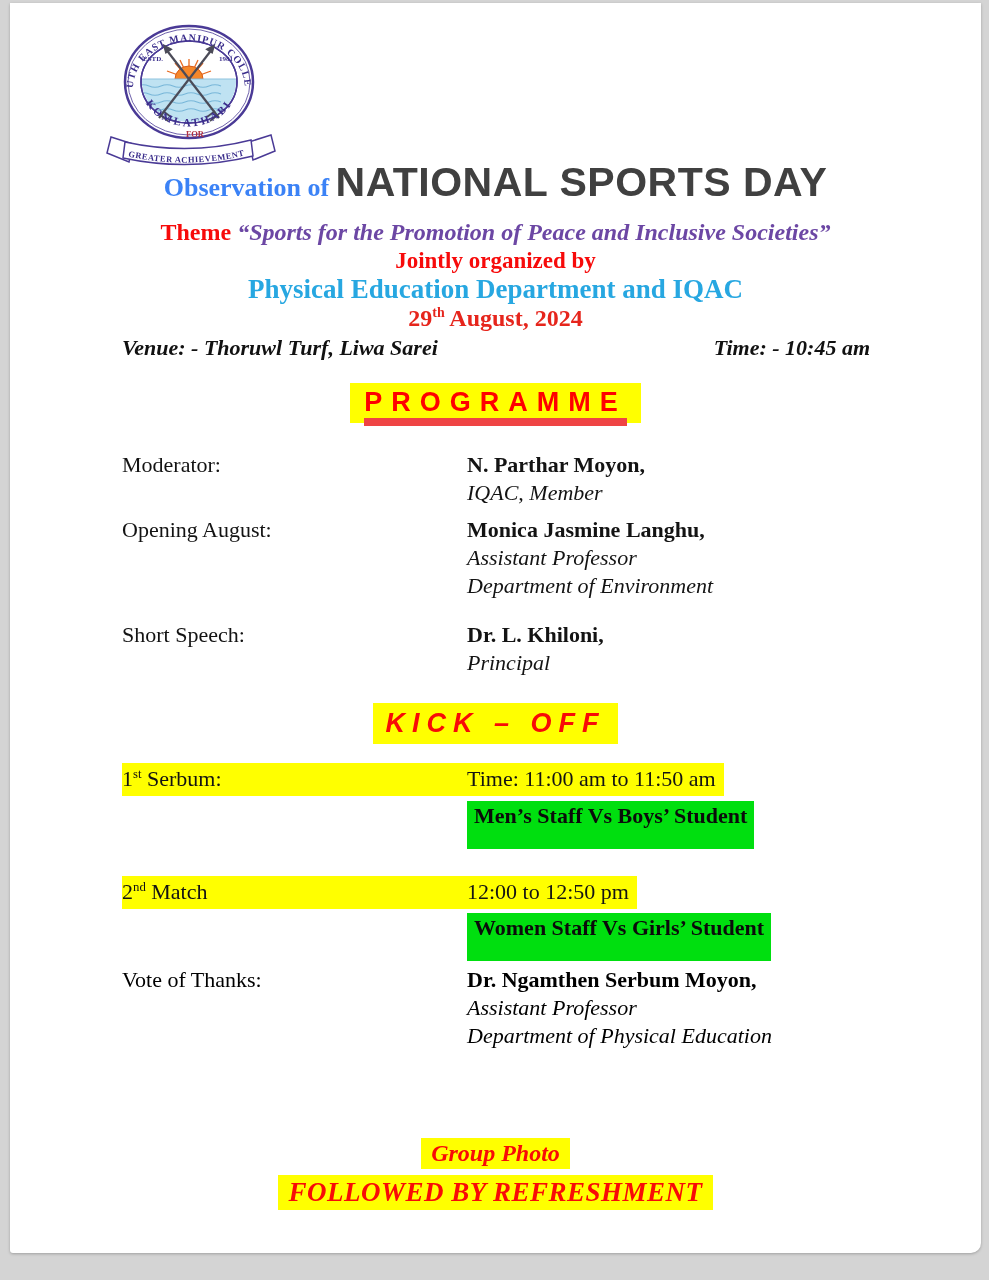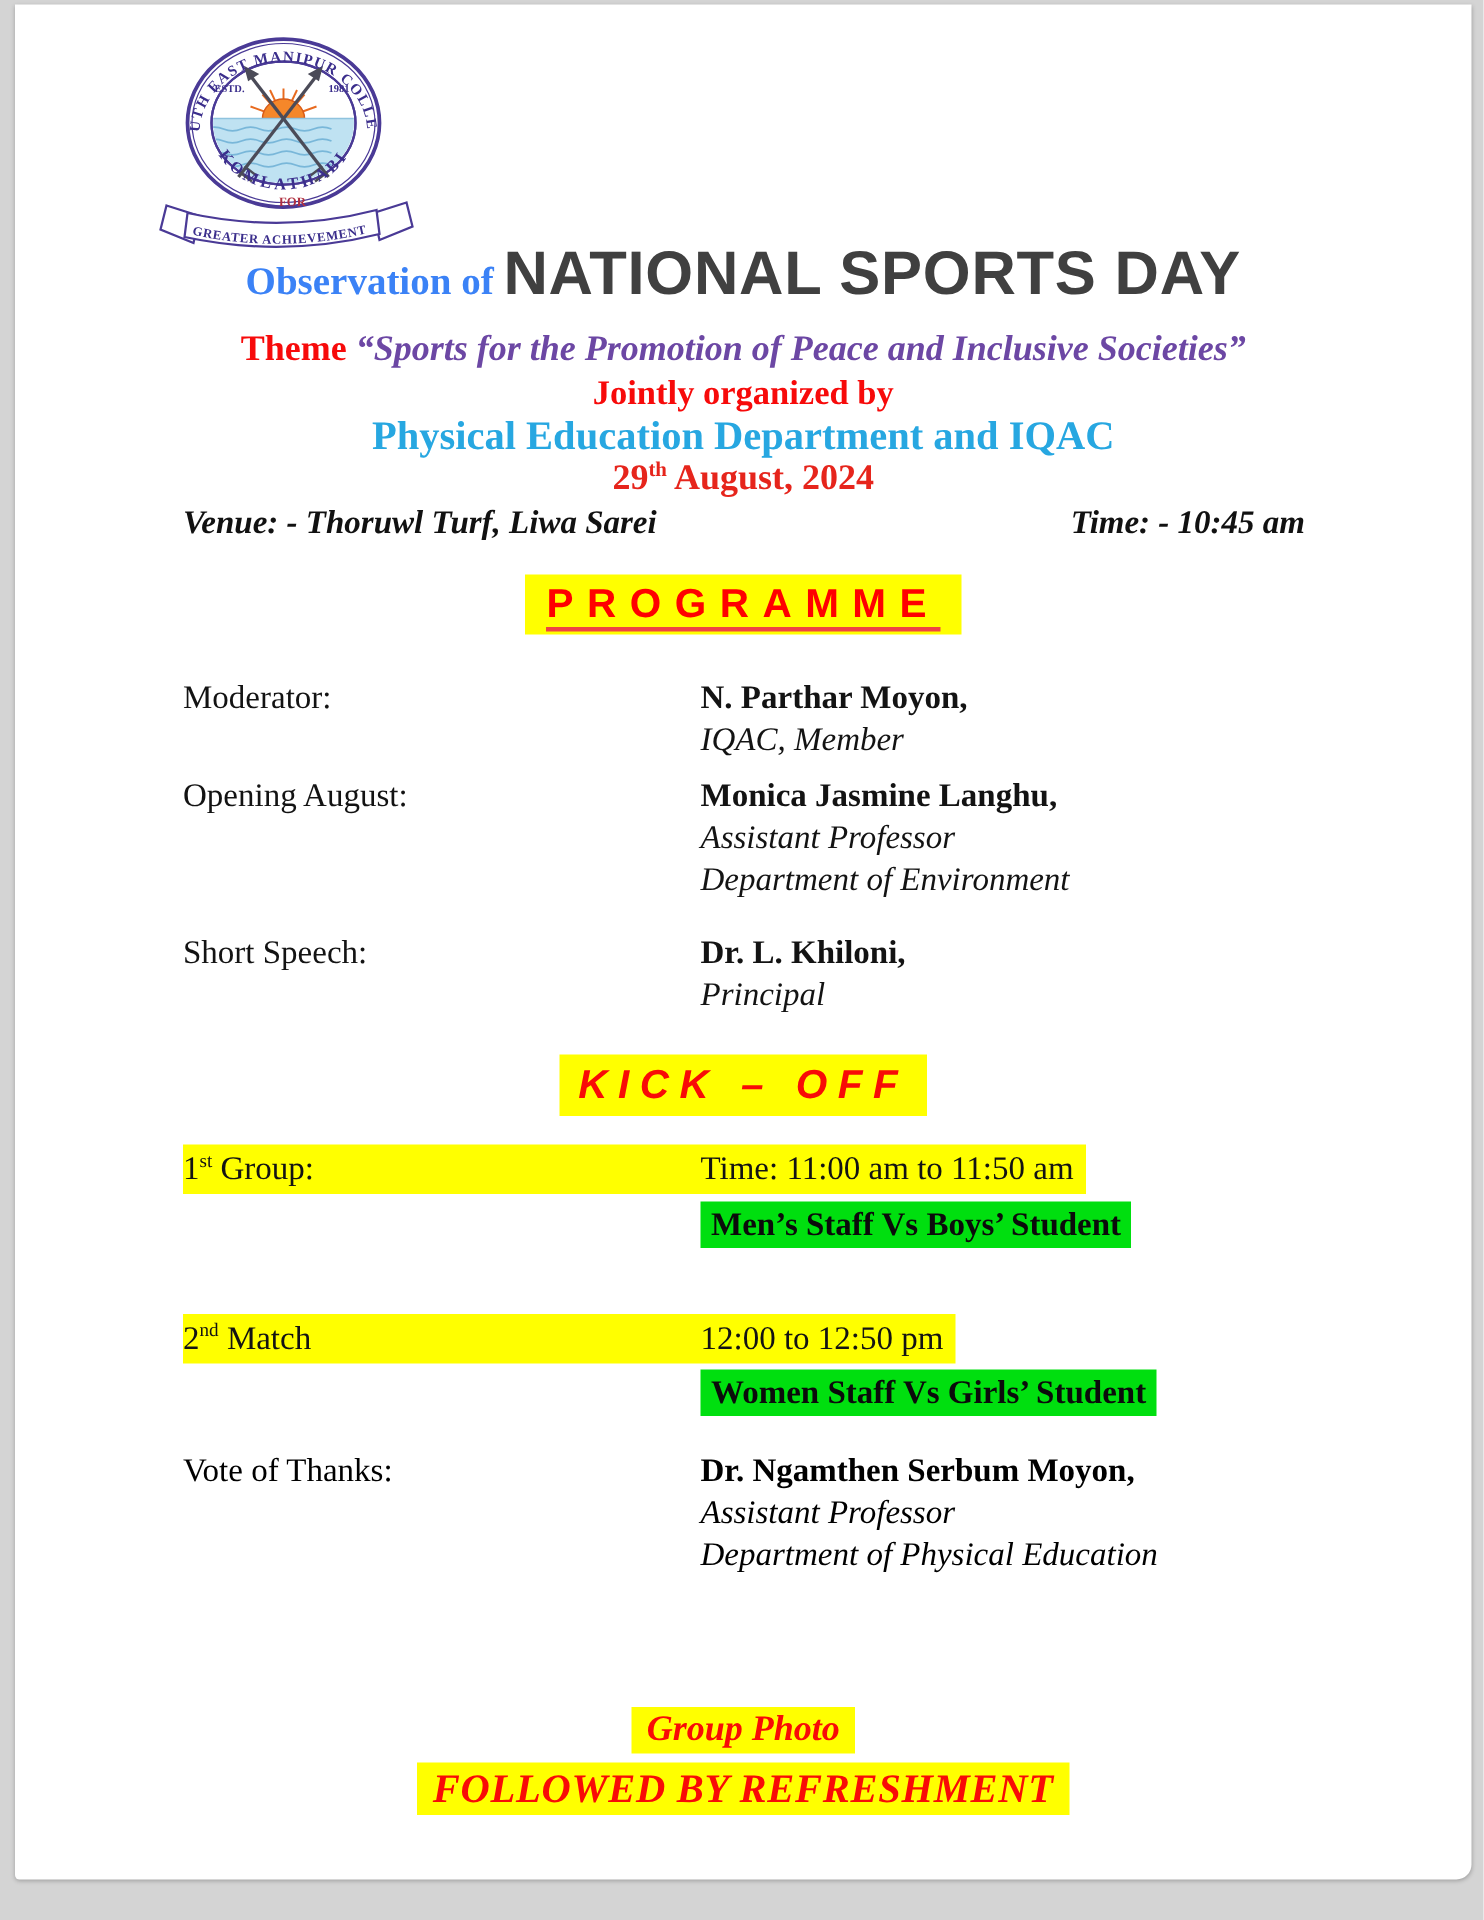--- a/index.html
+++ b/index.html
@@ -40,21 +40,21 @@
     font-size: 22px; font-weight: bold; font-style: italic; color: #111;
   }
   
   .programme-row { position: absolute; top: 380px; left: 0; width: 100%; text-align: center; }
   .programme-hl {
     display: inline-block; background: #ffff00; padding: 4px 14px 5px 14px;
   }
   .programme-text {
     font-family: "Liberation Sans", sans-serif; font-weight: bold; font-size: 27px;
     color: #ff0000; letter-spacing: 9px;
-    border-bottom: 3px solid #ef4444; padding-bottom: 1px;
+    border-bottom: 8px solid #ef4444; padding-bottom: 1px;
   }
   
   .entries { position: absolute; top: 448px; left: 112px; width: 748px; color: #131313; }
   .entry { display: flex; }
   .entry-1 { margin-bottom: 9px; }
   .entry-2 { margin-bottom: 21px; }
   .entry-label { width: 345px; flex: 0 0 345px; font-size: 22px; line-height: 28px; }
   .entry-val { font-size: 22px; line-height: 28px; }
   .entry-name { font-weight: bold; }
   .entry-sub { font-style: italic; }
@@ -69,21 +69,21 @@
   .match-row { position: absolute; left: 112px; }
   .match-1 { top: 760px; }
   .match-2 { top: 873px; }
   .match-hl { display: flex; background: #ffff00; padding: 3px 8px 4px 0; width: fit-content; }
   .match-label { width: 345px; flex: 0 0 345px; font-size: 22px; line-height: 26px; color: #131313; }
   .match-time { font-size: 22px; line-height: 26px; color: #131313; white-space: nowrap; }
   .team-row { position: absolute; left: 457px; }
   .team-1 { top: 798px; }
   .team-2 { top: 910px; }
   .team-hl {
-    display: inline-block; background: #00df0f; padding: 2px 7px 3px 7px;
+    display: inline-block; background: #00df0f; padding: 2px 7px 20px 7px;
     font-size: 22px; font-weight: bold; color: #0b0b0b; white-space: nowrap;
   }
   
   .vote-block { position: absolute; top: 963px; left: 112px; width: 748px; }
   
   .footer-1 { position: absolute; top: 1135px; left: 0; width: 100%; text-align: center; }
   .footer-2 { position: absolute; top: 1172px; left: 0; width: 100%; text-align: center; }
   .footer-hl {
     display: inline-block; background: #ffff00; padding: 2px 10px 2px 10px;
     font-weight: bold; font-style: italic; color: #f80b07;
@@ -219,21 +219,21 @@
     </div>
   </div>
 
   <div class="kickoff-row">
     <span class="kickoff-hl">KICK – OFF</span>
   </div>
 
   <div class="match-row match-1">
     <div class="match-hl">
       <div class="match-label">
-        <span>1</span><sup>st</sup><span> Group:</span>
+        <span>1</span><sup>st</sup><span> Serbum:</span>
       </div>
       <div class="match-time">Time: 11:00 am to 11:50 am</div>
     </div>
   </div>
   <div class="team-row team-1">
     <span class="team-hl">Men’s Staff Vs Boys’ Student</span>
   </div>
 
   <div class="match-row match-2">
     <div class="match-hl">

